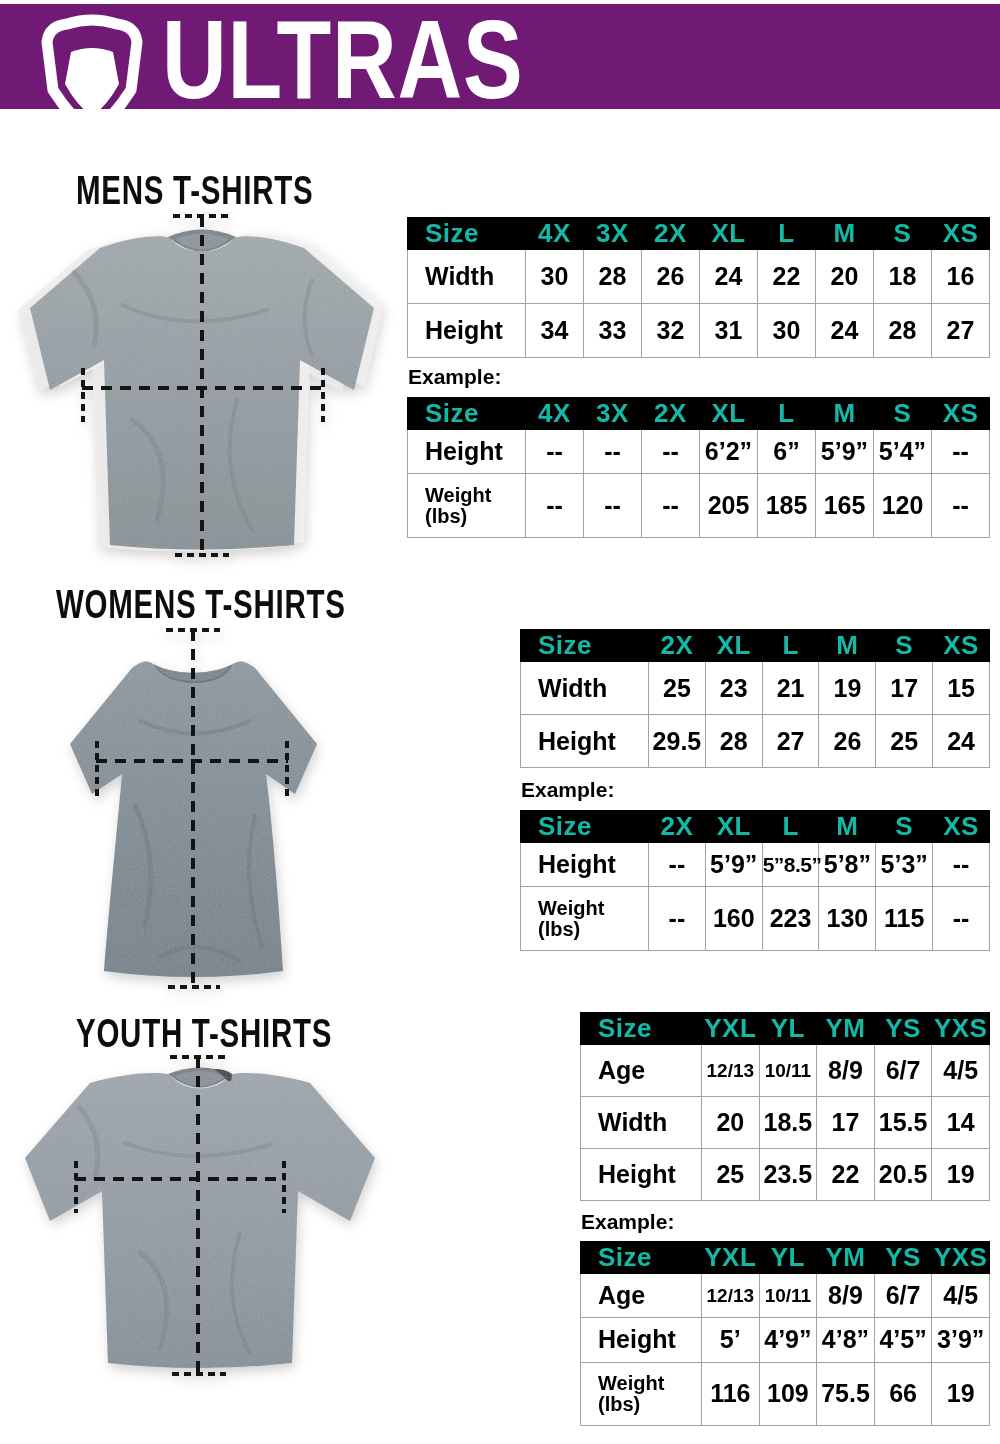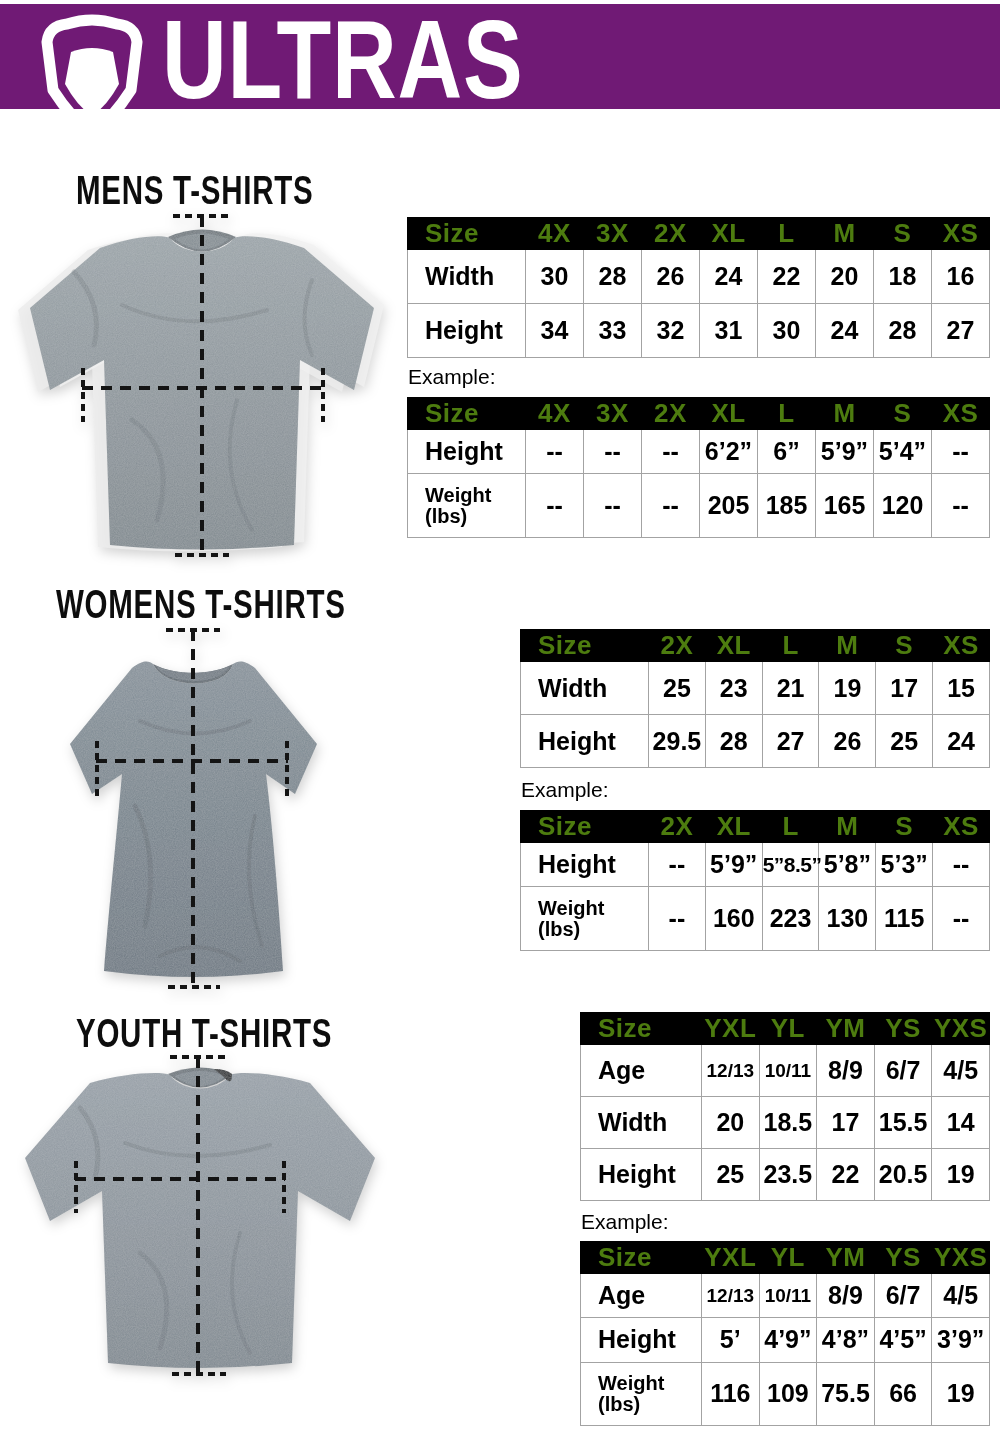--- a/index.html
+++ b/index.html
@@ -27,29 +27,29 @@
   
   .shirt{position:absolute;}
   .shirt svg{display:block;filter:drop-shadow(2px 5px 6px rgba(0,0,0,.18));}
   
   .tbl{position:absolute;}
   table.size-table{width:100%;height:100%;border-collapse:collapse;table-layout:fixed;background:#fff;}
   table.size-table th,table.size-table td{
     border:1px solid #a3a3a3;font-weight:bold;text-align:center;vertical-align:middle;padding:0;
   }
   table.size-table thead th{
-    background:#000;color:#4d7c0f;font-size:26px;border-color:#000;letter-spacing:.5px;
+    background:#000;color:#14b8a6;font-size:26px;border-color:#000;letter-spacing:.5px;
   }
   table.size-table .label-cell{text-align:left;padding-left:17px;}
   table.size-table tbody td{font-size:25px;}
   table.size-table tbody td.label-cell{font-size:25px;}
   table.size-table tbody td.sm{font-size:19px;}
   table.size-table tbody td.xs{font-size:21px;letter-spacing:-0.5px;}
   table.size-table tbody td.two-line{font-size:20px;line-height:1.05;}
-  .example{position:absolute;font-weight:normal;font-size:21px;}
+  .example{position:absolute;font-weight:bold;font-size:21px;}
 </style>
 </head>
 <body>
 
 <svg width="0" height="0" style="position:absolute" aria-hidden="true">
   <defs>
     <linearGradient id="gMens" x1="0" y1="0" x2="0" y2="1">
       <stop offset="0" stop-color="#99a2a7"></stop>
         <stop offset="0.5" stop-color="#8b949a"></stop>
         <stop offset="1" stop-color="#7e878d"></stop>

